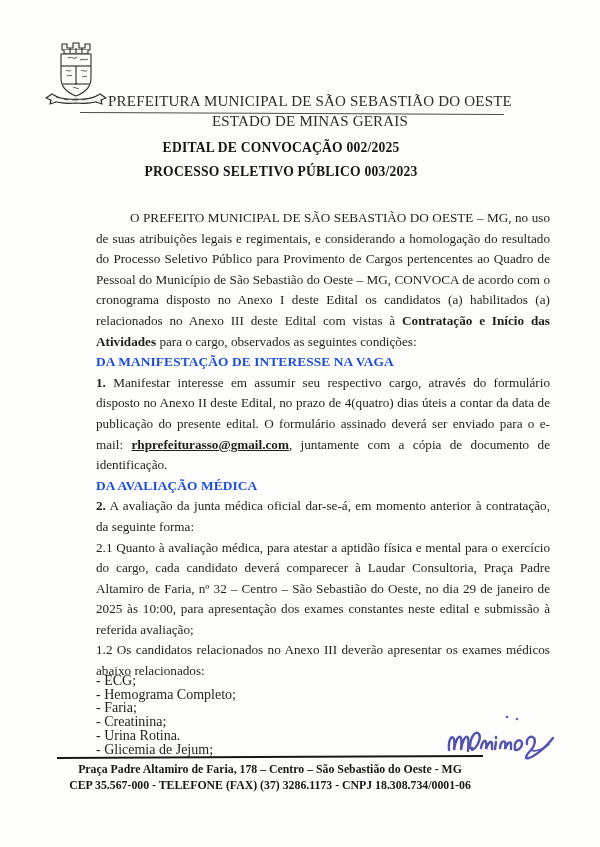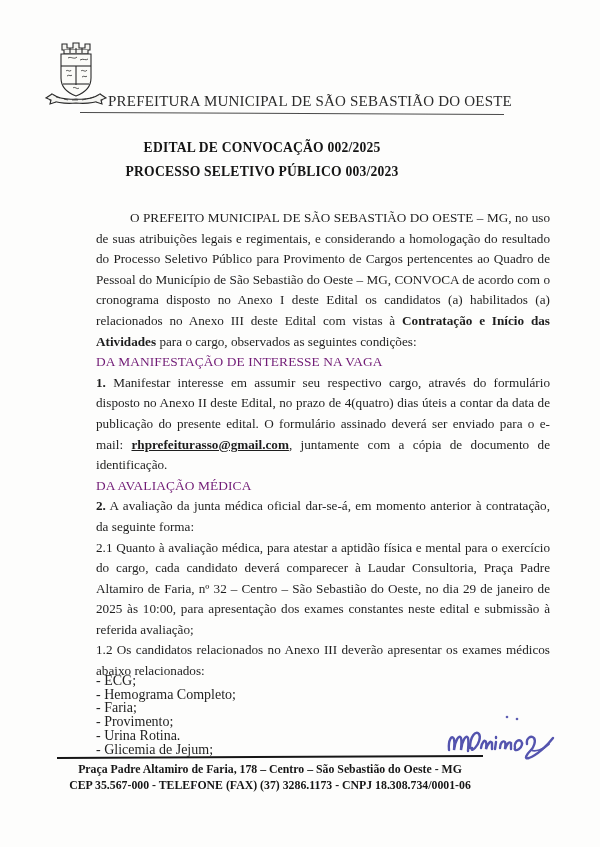--- a/index.html
+++ b/index.html
@@ -13,28 +13,28 @@
     overflow:hidden;
   }
   
   .logo{position:absolute;left:44px;top:40px;width:66px;height:70px;}
   .org{position:absolute;top:54px;left:40px;width:540px;text-align:center;
        font-size:15px;line-height:20px;letter-spacing:.2px;color:#2b2b2b;margin-top:37px;}
   .header-rule{position:absolute;top:113px;left:80px;width:424px;height:1.2px;
        background:#4a4a4a;transform:rotate(.3deg);}
   
   .title-block{position:absolute;top:136px;left:0;width:524px;text-align:center;
-       font-weight:bold;font-size:13.6px;line-height:24px;color:#151515;letter-spacing:.2px;}
+       font-weight:bold;font-size:13.6px;line-height:24px;color:#151515;letter-spacing:.2px;padding-left:19px;}
   
   .content{position:absolute;left:96px;top:208px;width:454px;
        font-size:13.2px;line-height:20.6px;text-align:justify;}
   .content p{margin:0;}
   p.indent{text-indent:34px;}
   h3.sec{font-size:13.4px;line-height:20.6px;margin:0;text-align:left;
-       font-weight:normal;color:#701a75;letter-spacing:.1px;}
+       font-weight:bold;color:#1d4ed8;letter-spacing:.1px;}
   .sec1{margin-top:26px;}
   .item1{margin-top:2px;}
   .sec2{margin-top:20px;}
   .b{font-weight:bold;}
   .email{font-weight:bold;text-decoration:underline;}
   ul.exams{list-style:none;margin:-8px 0 0 0;padding:0;
        line-height:13.9px;font-size:14px;text-align:left;}
   
   .signature{position:absolute;left:443px;top:708px;width:120px;height:56px;}
   
@@ -71,20 +71,21 @@
         <path d="M8 54 C14 58 22 60 32 59 C42 60 50 58 56 54 L58 60 C50 63 42 64 32 63 C22 64 14 63 6 60 Z" fill="#f5f5f2"></path>
         <path d="M8 54 L2 58 L7 60 L6 64 L12 62" fill="#f5f5f2"></path>
         <path d="M56 54 L62 58 L57 60 L58 64 L52 62" fill="#f5f5f2"></path>
         <path d="M12 57 L16 58 M20 59 L24 60 M28 60 L34 60 M38 60 L42 59 M46 58 L50 57" stroke-width=".7"></path>
       </g>
     </svg>
   </div>
 
   <div class="org">
     <div>PREFEITURA MUNICIPAL DE SÃO SEBASTIÃO DO OESTE</div>
+    <div>ESTADO DE MINAS GERAIS</div>
   </div>
   <div class="header-rule"></div>
 
   <div class="title-block">
     <div>EDITAL DE CONVOCAÇÃO 002/2025</div>
     <div>PROCESSO SELETIVO PÚBLICO 003/2023</div>
   </div>
 
   <div class="content">
     <p class="indent"><span>O PREFEITO MUNICIPAL DE SÃO SEBASTIÃO DO OESTE – MG, no uso de suas atribuições legais e regimentais, e considerando a homologação do resultado do Processo Seletivo Público para Provimento de Cargos pertencentes ao Quadro de Pessoal do Município de São Sebastião do Oeste – MG, CONVOCA de acordo com o cronograma disposto no Anexo I deste Edital os candidatos (a) habilitados (a) relacionados no Anexo III deste Edital com vistas à </span><span class="b">Contratação e Início das Atividades</span><span> para o cargo, observados as seguintes condições:</span></p>
@@ -94,21 +95,21 @@
 
     <h3 class="sec sec2">DA AVALIAÇÃO MÉDICA</h3>
     <p><span class="b">2.</span><span> A avaliação da junta médica oficial dar-se-á, em momento anterior à contratação, da seguinte forma:</span></p>
     <p>2.1 Quanto à avaliação médica, para atestar a aptidão física e mental para o exercício do cargo, cada candidato deverá comparecer à Laudar Consultoria, Praça Padre Altamiro de Faria, nº 32 – Centro – São Sebastião do Oeste, no dia 29 de janeiro de 2025 às 10:00, para apresentação dos exames constantes neste edital e submissão à referida avaliação;</p>
     <p>1.2 Os candidatos relacionados no Anexo III deverão apresentar os exames médicos abaixo relacionados:</p>
 
     <ul class="exams">
       <li>- ECG;</li>
       <li>- Hemograma Completo;</li>
       <li>- Faria;</li>
-      <li>- Provimento;</li>
+      <li>- Creatinina;</li>
       <li>- Urina Rotina.</li>
       <li>- Glicemia de Jejum;</li>
     </ul>
   </div>
 
   <div class="signature">
     <svg viewBox="0 0 120 56" width="120" height="56">
       <g fill="none" stroke="#4242a6" stroke-width="2.4" stroke-linecap="round" opacity="0.9">
         <path d="M6 42 C5 32 9 26 11 31 C12 35 11 40 11 42 C12 33 16 26 18 30 C19 34 18 40 18 42 C19 33 23 26 25 30 C26 34 25 41 25 43"></path>
         <path d="M27 40 C27 28 33 22 36 26 C38 29 36 36 32 40 C30 42 28 43 29 40"></path>

